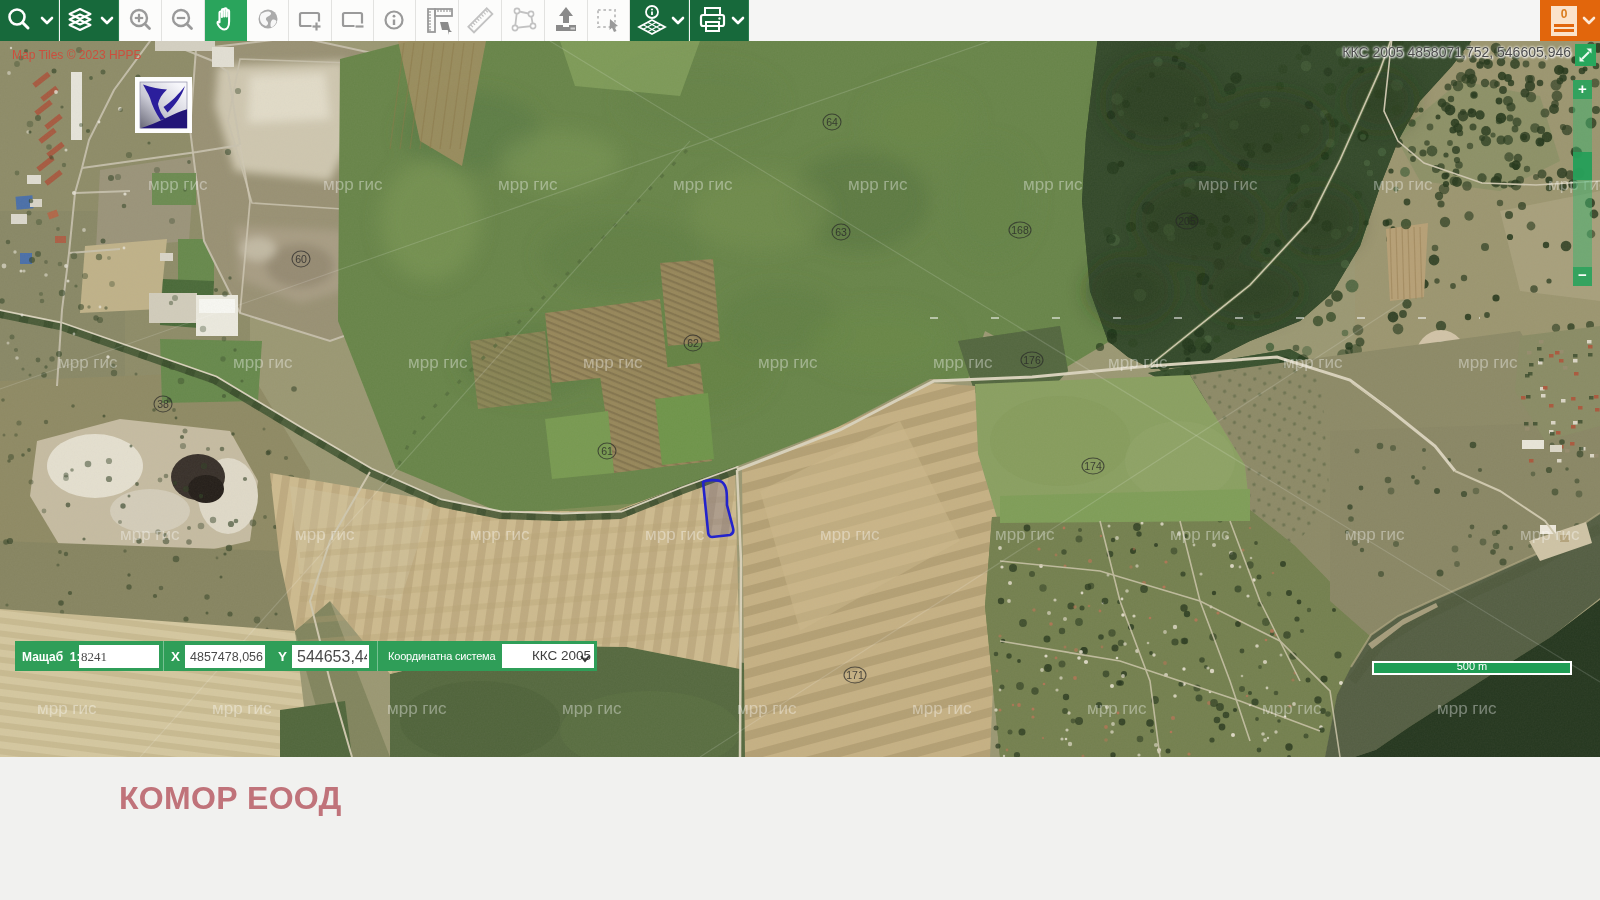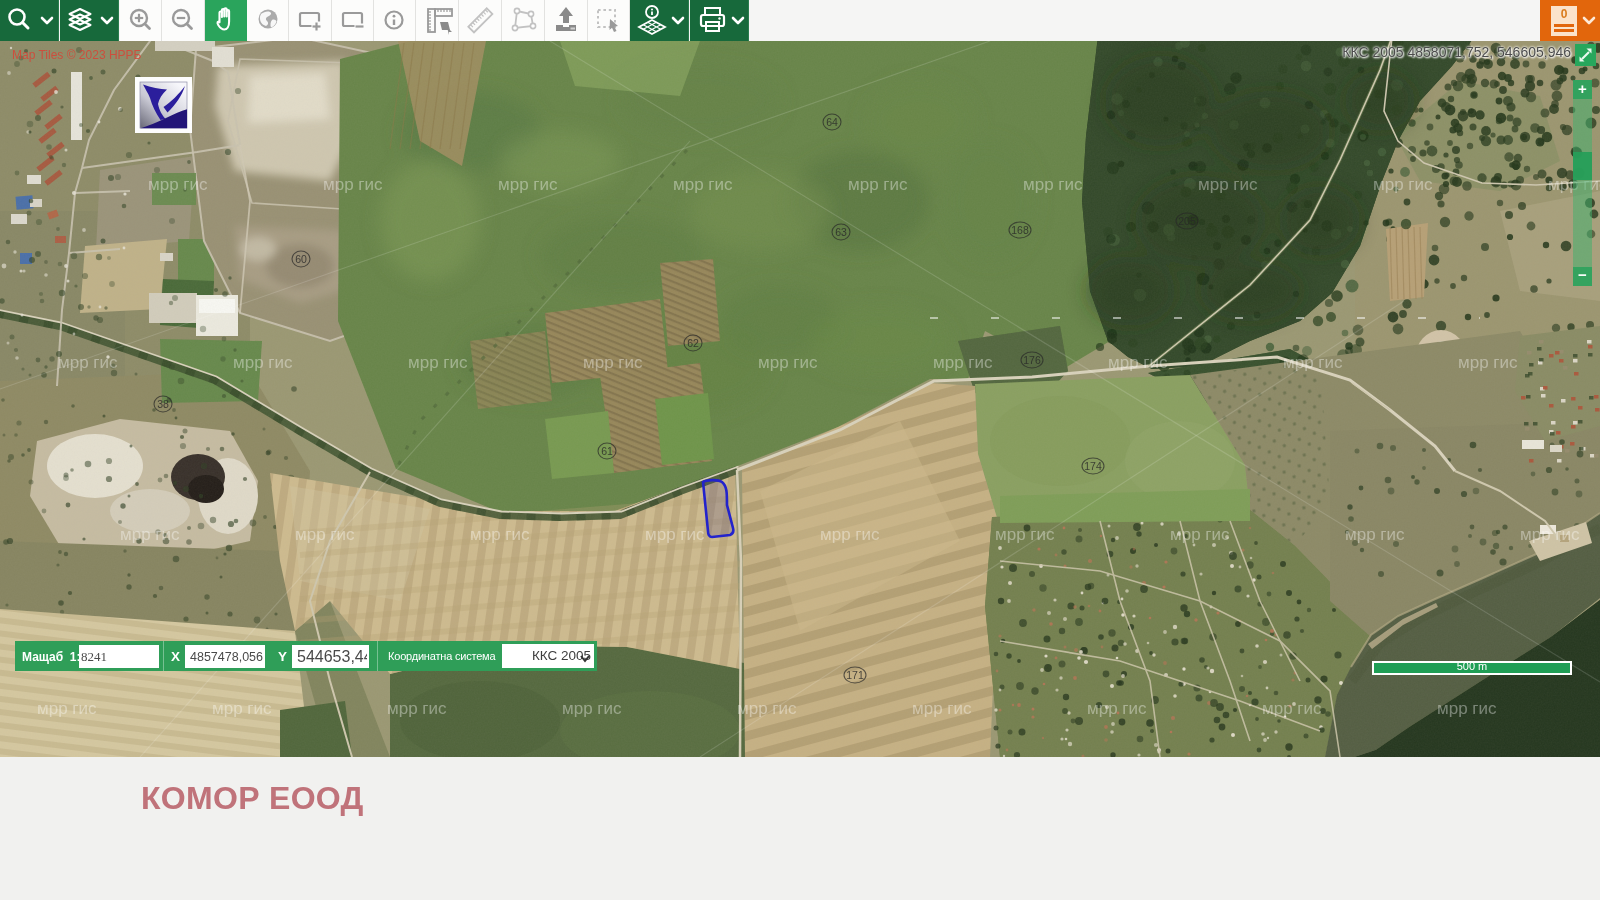--- a/index.html
+++ b/index.html
@@ -2,21 +2,21 @@
 <html><head><meta charset="utf-8">
 <style>
 html,body{margin:0;padding:0;width:1600px;height:900px;overflow:hidden;font-family:"Liberation Sans",sans-serif;background:#f1f1ef;}
 #toolbar{position:absolute;top:0;left:0;width:1600px;height:41px;background:#f5f5f4;}
 .tb{position:absolute;top:0;height:41px;box-sizing:border-box;}
 .dkg{background:#17693b;border-right:1px solid #2a7d4e;}
 .wht{background:#fcfcfb;border-right:1px solid #e2e2e0;}
 .brg{background:#2aa45c;}
 #map{position:absolute;top:41px;left:0;width:1600px;height:716px;overflow:hidden;}
 #footer{position:absolute;top:757px;left:0;width:1600px;height:143px;background:#f1f1ef;}
-#komor{position:absolute;left:141px;top:23px;font-size:32px;font-weight:bold;color:#c0737a;letter-spacing:0.3px;}
+#komor{position:absolute;left:119px;top:23px;font-size:32px;font-weight:bold;color:#c0737a;letter-spacing:0.3px;}
 #orangebtn{position:absolute;left:1540px;top:0;width:60px;height:41px;background:#e2660c;}
 #expandbtn{position:absolute;left:1575px;top:3px;width:21px;height:22px;background:#27a75c;}
 #zoomui{position:absolute;left:1573px;top:39px;width:19px;height:206px;}
 #botbar{position:absolute;left:15px;top:600px;width:582px;height:30px;background:#2f9e58;color:#fff;font-size:14px;}
 #scalebar{position:absolute;left:1372px;top:620px;width:196px;height:10px;background:#1f9e55;border:2px solid #fff;color:#fff;}
 input{outline:none}
 </style></head>
 <body>
 <div id="map"><svg width="1600" height="716" viewBox="0 0 1600 716">
 <defs>

